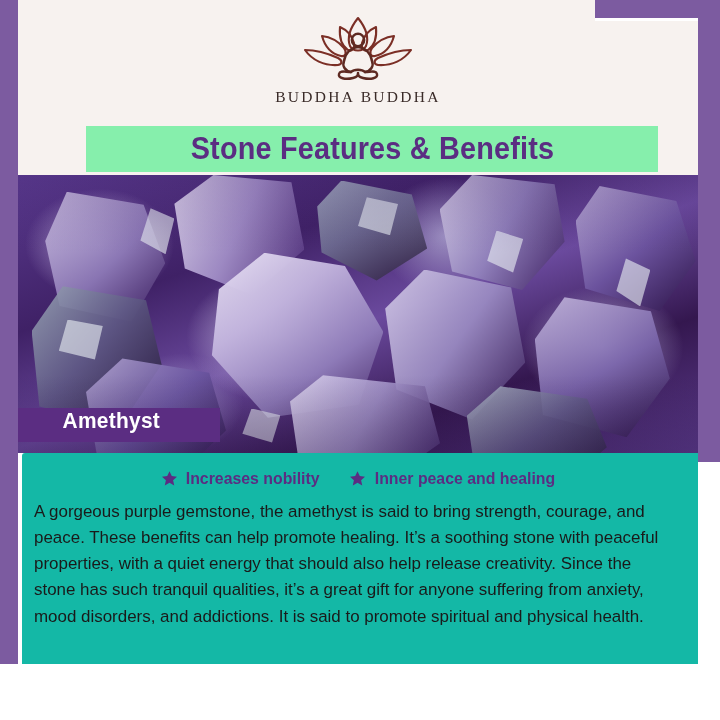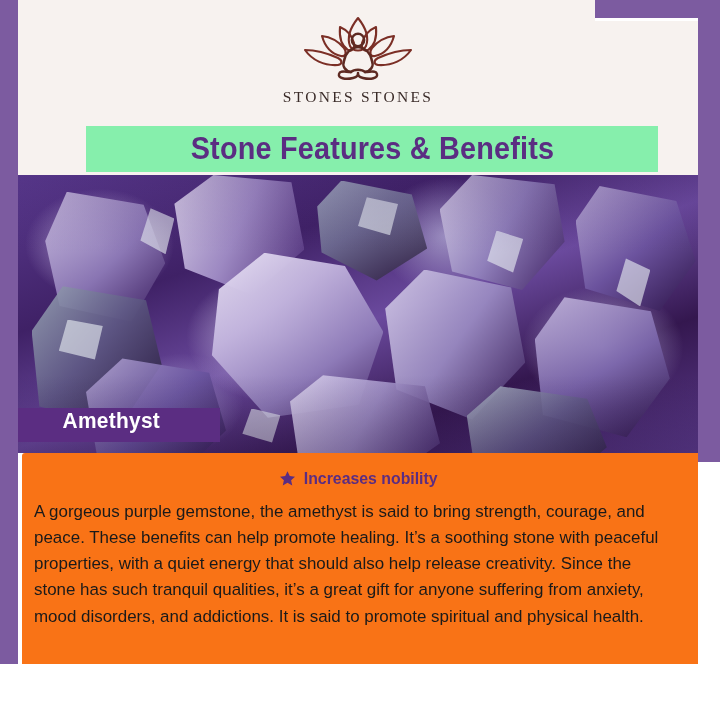--- a/index.html
+++ b/index.html
@@ -234,21 +234,21 @@
     letter-spacing: .3px;
     transform: scaleX(.95);
   }
 
   
   .card {
     position: absolute;
     left: 22px; top: 453px;
     width: 676px;
     height: 211px;
-    background: #f97316;
+    background: #14b8a6;
     border-radius: 3px 0 0 0;
     z-index: 4;
   }
 
   .benefits {
     display: flex;
     align-items: center;
     justify-content: center;
     gap: 26px;
     padding: 16px 0 2px 0;
@@ -318,21 +318,21 @@
 
           <path d="M61 47 C59 52 62 57 68 58"></path>
           <path d="M89 47 C91 52 88 57 82 58"></path>
 
           <path d="M68 58 C62 58 57 56 56 60 C55 64 62 66 70 64 C74 63 76 61 75 59"></path>
           <path d="M82 58 C88 58 93 56 94 60 C95 64 88 66 80 64 C76 63 74 61 75 59"></path>
 
           <path d="M68 58 C71 55 79 55 82 58"></path>
         </g>
       </svg>
-      <div class="logo-word">STONES STONES</div>
+      <div class="logo-word">BUDDHA BUDDHA</div>
     </div>
 
     <div class="title-band">
       <div class="title-text">Stone Features &amp; Benefits</div>
     </div>
   </div>
 
   <div class="hero">
     <div class="hero-img">
       <div class="base"></div>
@@ -367,20 +367,26 @@
     <div class="benefits">
 
       <div class="benefit">
         <svg class="star" viewBox="0 0 24 24">
           <polygon points="12,1.6 15.2,8.6 22.6,9.4 17.1,14.4 18.7,21.8 12,18 5.3,21.8 6.9,14.4 1.4,9.4 8.8,8.6" fill="#5b2d82"></polygon>
         </svg>
         <span class="benefit-label">Increases nobility</span>
       </div>
 
 
+      <div class="benefit">
+        <svg class="star" viewBox="0 0 24 24">
+          <polygon points="12,1.6 15.2,8.6 22.6,9.4 17.1,14.4 18.7,21.8 12,18 5.3,21.8 6.9,14.4 1.4,9.4 8.8,8.6" fill="#5b2d82"></polygon>
+        </svg>
+        <span class="benefit-label">Inner peace and healing</span>
+      </div>
 
     </div>
 
     <p class="body-copy">A gorgeous purple gemstone, the amethyst is said to bring strength, courage, and peace. These benefits can help promote healing. It’s a soothing stone with peaceful properties, with a quiet energy that should also help release creativity. Since the stone has such tranquil qualities, it’s a great gift for anyone suffering from anxiety, mood disorders, and addictions. It is said to promote spiritual and physical health.</p>
   </div>
 
   <div class="bottom-strip"></div>
   <div class="frame-left"></div>
   <div class="frame-right"></div>
   <div class="frame-top"></div>

